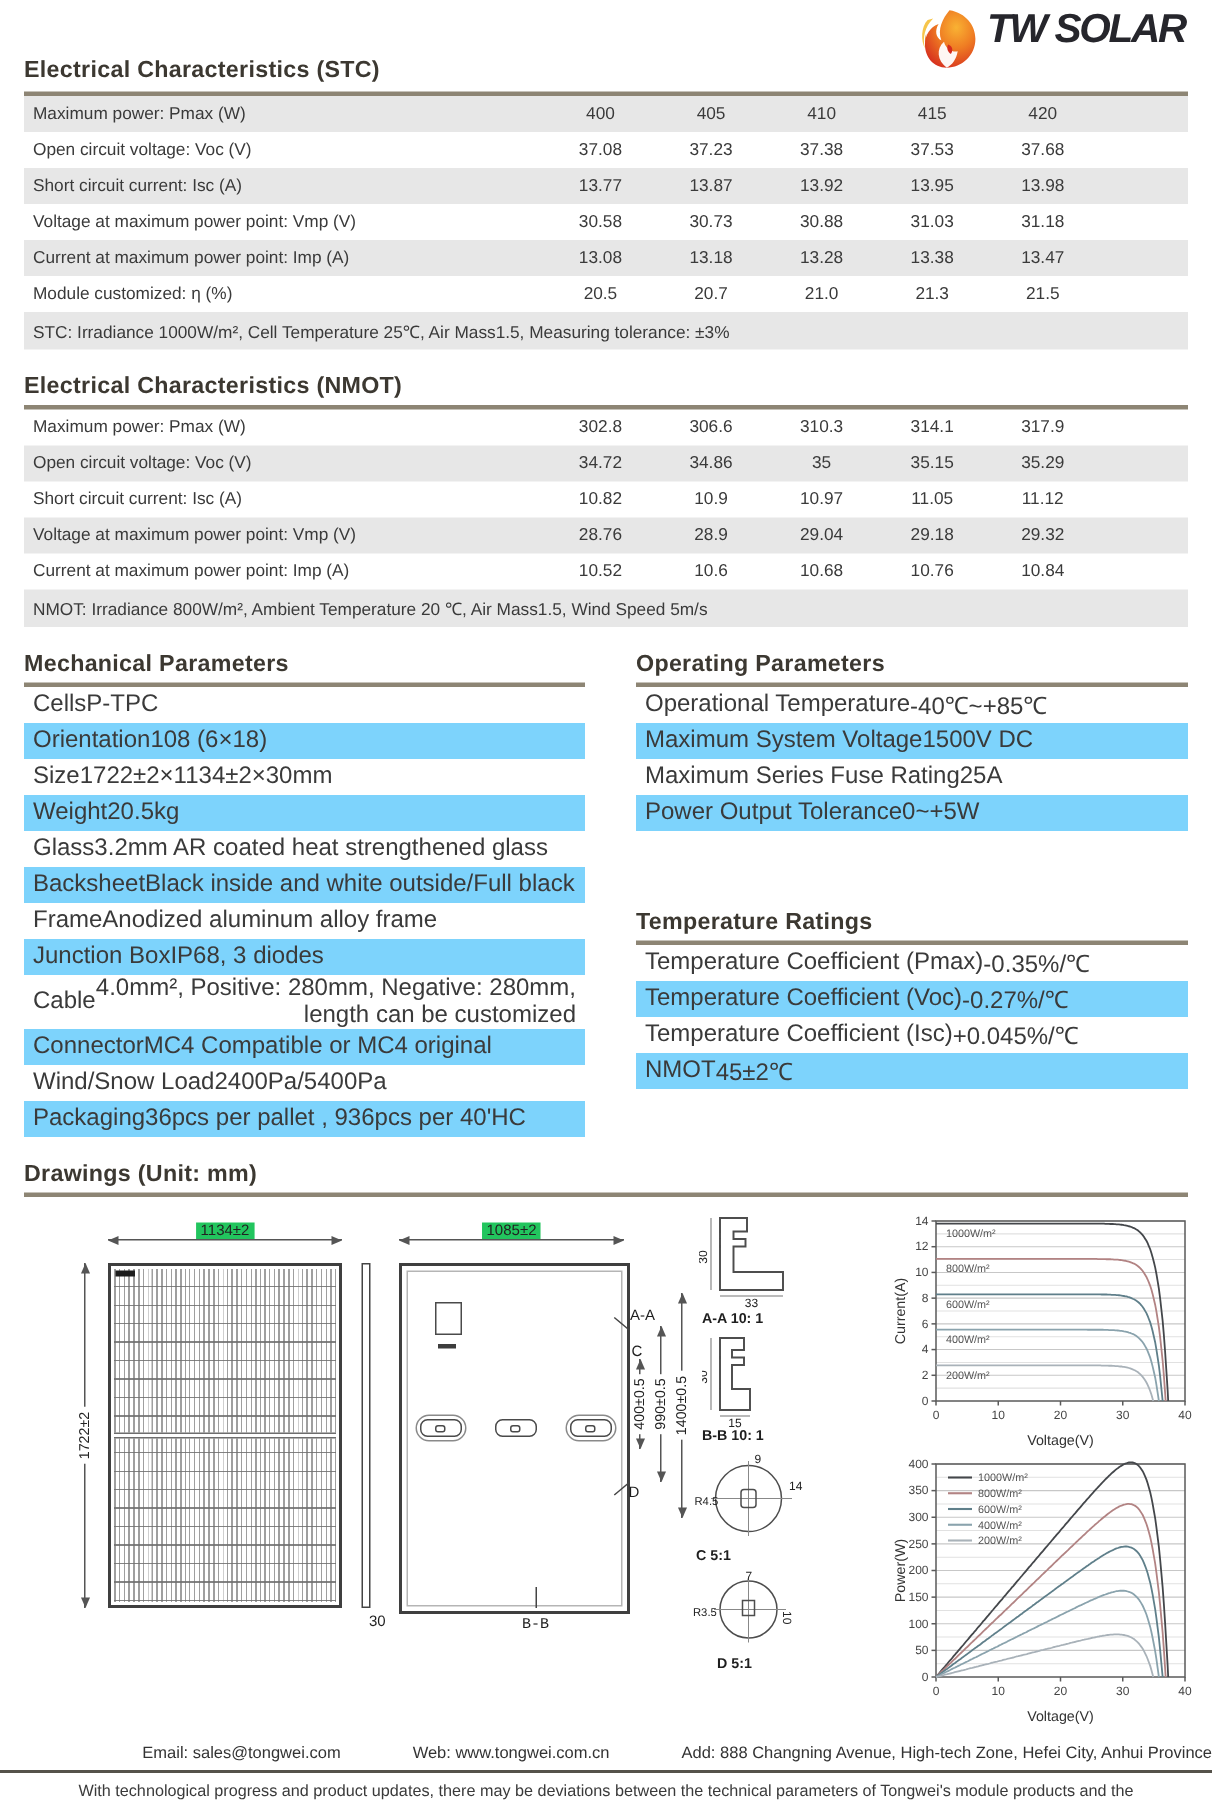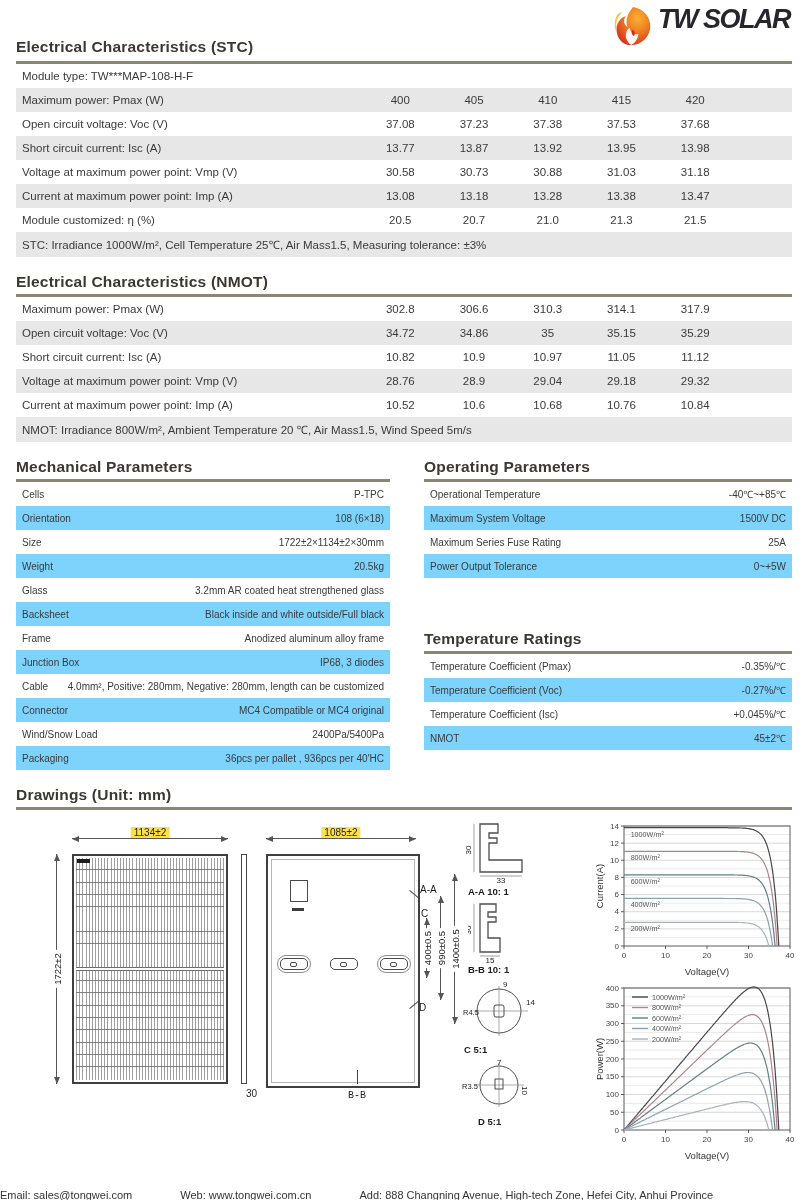--- a/index.html
+++ b/index.html
@@ -14,37 +14,37 @@
   .logo{position:absolute;right:2px;top:4px;display:flex;align-items:flex-start;gap:5px;}
   .logo-text{font-size:27px;font-weight:bold;font-style:italic;color:#26262c;letter-spacing:-1.5px;}
   
   .trow{display:flex;align-items:center;min-height:24px;font-size:11.5px;color:#3a3a3a;}
   .trow.gray{background:#e7e7e7;}
   .lbl{flex:0 0 44%;padding-left:6px;}
   .vcell{flex:0 0 9.5%;text-align:center;}
   .fullcell{padding-left:6px;}
   .note{min-height:25px;}
   
-  .kv{display:flex;justify-content:space-between;align-items:center;min-height:24px;font-size:10px;padding:0 6px;color:#3a3a3a;}
+  .kv{display:flex;justify-content:flex-start;align-items:center;min-height:24px;font-size:16px;padding:0 6px;color:#3a3a3a;}
   .kv.gray{background:#7dd3fc;}
   .kv .kval{text-align:right;}
   
   .cols{display:flex;gap:34px;margin-top:16px;}
   .col-left{flex:0 0 374px;}
   .col-right{flex:1;}
   .temp-block{margin-top:52px;}
   .mt16{margin-top:16px;}
   
   .draw-area{position:relative;height:347px;margin-top:8px;font-size:10px;color:#222;}
   .abs{position:absolute;}
   .dimh{position:absolute;border-top:1px solid #555;}
   .dimh::before,.dimh::after{content:'';position:absolute;top:-3.5px;border-top:3px solid transparent;border-bottom:3px solid transparent;}
   .dimh::before{left:0;border-right:7px solid #555;}
   .dimh::after{right:0;border-left:7px solid #555;}
-  .dlab{position:absolute;left:50%;top:-1px;transform:translate(-50%,-100%);background:#fde047;padding:0 3px;font-size:10px;white-space:nowrap;}
+  .dlab{position:absolute;left:50%;top:-1px;transform:translate(-50%,-100%);background:#22c55e;padding:0 3px;font-size:10px;white-space:nowrap;}
   .dimv{position:absolute;border-left:1px solid #555;width:0;}
   .dimv::before{content:'';position:absolute;left:-3.5px;top:0;border-left:3px solid transparent;border-right:3px solid transparent;border-bottom:7px solid #555;}
   .dimv::after{content:'';position:absolute;left:-3.5px;bottom:0;border-left:3px solid transparent;border-right:3px solid transparent;border-top:7px solid #555;}
   .vlab{position:absolute;top:50%;left:0;transform:translate(-50%,-50%) rotate(-90deg);background:#fff;padding:0 3px;font-size:9.5px;white-space:nowrap;}
   .front{position:absolute;left:56px;top:36px;width:156px;height:230px;border:2px solid #3f3f3f;padding:2px;box-sizing:border-box;background:#fff;}
   .cells{position:relative;height:100%;display:flex;gap:2px;}
   .cells .cellcol{flex:1;background:repeating-linear-gradient(to right,#9f9f9f 0 1px,transparent 1px 3.2px);}
   .cells .hlines{position:absolute;inset:0;background:repeating-linear-gradient(to bottom,transparent 0 11.4px,rgba(110,110,110,.85) 11.4px 12.3px);}
   .cells .mid{position:absolute;left:0;right:0;top:50%;height:2px;background:#fff;border-top:1.5px solid #6d6d6d;border-bottom:1.5px solid #6d6d6d;margin-top:-2px;}
   .cmark{position:absolute;left:1px;top:1px;width:13px;height:4px;background:#1d1d1d;}
@@ -55,21 +55,21 @@
   .jdash{position:absolute;left:24px;top:52px;width:12px;height:2.5px;background:#3d3d3d;}
   .slot{position:absolute;top:102px;width:26px;height:10px;border:1px solid #4a4a4a;border-radius:5px;}
   .slot::after{content:'';position:absolute;left:9px;top:2.5px;width:5px;height:3px;border:1px solid #4a4a4a;border-radius:2px;}
   .slot.hooked::before{content:'';position:absolute;left:-4px;top:-4px;right:-4px;bottom:-4px;border:1px solid #8a8a8a;border-radius:9px;}
   .ptr{position:absolute;font-size:10px;color:#1e1e1e;}
   .leader{position:absolute;width:13px;border-top:1.2px solid #444;}
   .seclab{position:absolute;font-size:9.5px;font-weight:bold;color:#1e1e1e;white-space:nowrap;}
   .tick-bb{position:absolute;border-left:1.2px solid #444;}
   .chart{position:absolute;}
   
-  .footer-contacts{display:flex;justify-content:flex-start;gap:48px;font-size:11px;margin-top:24px;color:#333;}
+  .footer-contacts{display:flex;justify-content:flex-end;gap:48px;font-size:11px;margin-top:10px;color:#333;}
   .footer-rule{height:2px;background:#55524a;margin-top:5px;}
   .disclaimer{font-size:10.8px;text-align:center;margin:5px 30px 0;color:#3a3a3a;line-height:1.3;}
 </style>
 </head>
 <body>
 
 <div class="page">
 
   <div class="header-row">
     <h2 class="sec-title">Electrical Characteristics (STC)</h2>
@@ -89,23 +89,20 @@
           <path fill="#fff" opacity="0.95" d="M20,44 C13,39 12,30 18,25 C19,30 24,33 28,32 C27,38 24,42 20,44 Z"></path>
           <path fill="#d52b1e" d="M21,27 C24,28 25,31 23,34 C20,32 20,29 21,27 Z"></path>
         </svg>
       </span>
       <span class="logo-text">TW SOLAR</span>
     </div>
   </div>
   <div class="rule"></div>
 
   <div id="stc-table">
-      <div class="trow">
-        <span class="fullcell">Module type: TW***MAP-108-H-F</span>
-      </div>
       <div class="trow gray">
         <span class="lbl">Maximum power: Pmax (W)</span>
         <span class="vcell">400</span>
         <span class="vcell">405</span>
         <span class="vcell">410</span>
         <span class="vcell">415</span>
         <span class="vcell">420</span>
       </div>
       <div class="trow">
         <span class="lbl">Open circuit voltage: Voc (V)</span>

